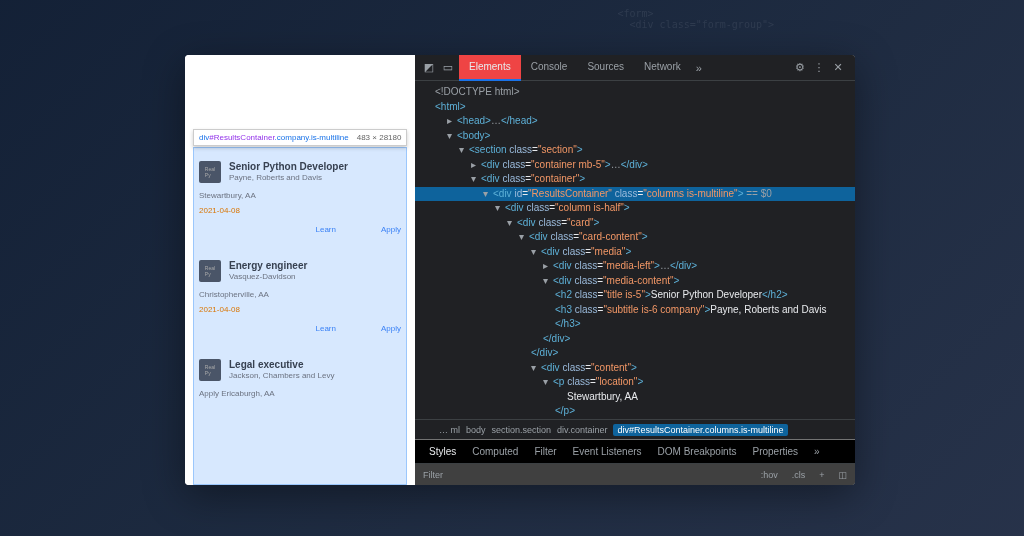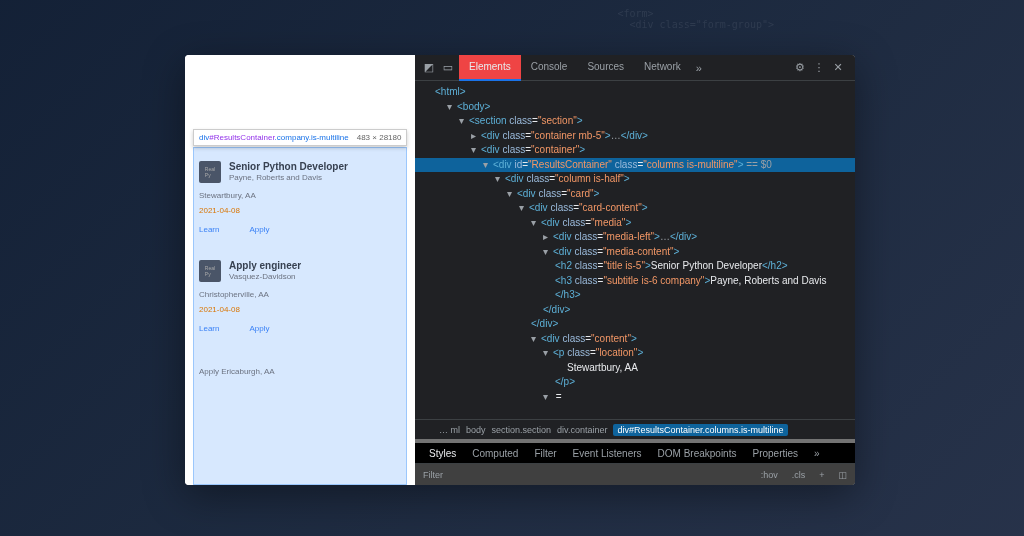--- a/index.html
+++ b/index.html
@@ -15,41 +15,41 @@
 .tooltip .dim{color:#666}
 .results-highlight{position:absolute;top:92px;left:8px;right:8px;bottom:0;background:rgba(96,165,250,0.25);border:1px solid rgba(96,165,250,0.5)}
 .cards{position:absolute;top:100px;left:14px;right:14px}
 .card{background:transparent;margin-bottom:14px;padding:6px 0}
 .card-head{display:flex;gap:8px;margin-bottom:8px}
 .logo{width:22px;height:22px;background:#4a5568;border-radius:2px;font-size:5px;color:#aaa;display:flex;align-items:center;justify-content:center;flex-shrink:0}
 .card-title{font-size:10px;font-weight:600;color:#374151}
 .card-sub{font-size:8px;color:#6b7280;margin-top:1px}
 .card-loc{font-size:8px;color:#6b7280;margin:8px 0 6px 0}
 .card-date{font-size:8px;color:#d97706;margin-bottom:10px}
-.card-btns{display:flex;gap:30px;justify-content:flex-start}
+.card-btns{display:flex;gap:45px;justify-content:flex-end}
 .card-btn{font-size:8px;color:#3b82f6;background:none;border:none}
 .devtools{flex:1;background:#202124;color:#e8eaed;font-family:Menlo,Consolas,monospace;font-size:10px;display:flex;flex-direction:column}
 .dt-tabs{display:flex;align-items:center;height:26px;background:#202124;border-bottom:1px solid #3c4043;padding:0 6px;gap:0}
 .dt-icon{width:16px;height:16px;display:flex;align-items:center;justify-content:center;color:#9aa0a6;font-size:11px;margin-right:3px}
 .dt-tab{padding:0 10px;height:26px;display:flex;align-items:center;color:#9aa0a6;font-size:10px;border-bottom:2px solid transparent}
 .dt-tab.active{color:#e8eaed;background:#ef4444;border-bottom-color:#1a73e8}
 .dt-spacer{flex:1}
 .dt-tree{flex:1;overflow:auto;padding:4px 0;line-height:1.45}
 .dt-line{padding:0 8px;white-space:nowrap}
 .dt-line.hl{background:#0e639c}.indent-1{padding-left:20px}.indent-2{padding-left:32px}.indent-3{padding-left:44px}.indent-4{padding-left:56px}.indent-5{padding-left:68px}.indent-6{padding-left:80px}.indent-7{padding-left:92px}.indent-8{padding-left:104px}.indent-9{padding-left:116px}.indent-10{padding-left:128px}
 .caret{color:#9aa0a6;display:inline-block;width:10px}
 .tag{color:#5db0d7}
 .attr{color:#9bbbdc}
 .val{color:#f29766}
 .txt{color:#e8eaed}
 .gray{color:#9aa0a6}
 .sel0{color:#9aa0a6}
 .breadcrumb{height:20px;background:#202124;border-top:1px solid #3c4043;display:flex;align-items:center;padding:0 24px;gap:6px;font-size:9px;color:#9aa0a6;overflow:hidden}
 .breadcrumb .active{background:#0e639c;color:#fff;padding:1px 4px;border-radius:2px}
-.styles-tabs{height:24px;background:#000;display:flex;align-items:center;padding:0 6px;font-size:10px;color:#9aa0a6;gap:0;border-top:4px solid #737373}
+.styles-tabs{height:24px;background:#000;display:flex;align-items:center;padding:0 6px;font-size:10px;color:#9aa0a6;gap:0;border-top:1px solid #737373}
 .styles-tab{padding:0 8px;height:24px;display:flex;align-items:center}
 .styles-tab.active{color:#e8eaed}
 .filter-row{height:22px;background:#404040;display:flex;align-items:center;padding:0 8px;font-size:9px;color:#9aa0a6;border-top:1px solid #3c4043}
 .filter-row .right{margin-left:auto;display:flex;gap:14px;align-items:center}
 </style>
 </head>
 <body>
 
 <div class="bg-layer"></div>
 <div class="bg-code">&lt;form&gt;<br>&nbsp;&nbsp;&lt;div class="form-group"&gt;</div>
@@ -76,32 +76,39 @@
         <div class="card-date">2021-04-08</div>
         <div class="card-btns">
           <button class="card-btn">Learn</button>
           <button class="card-btn">Apply</button>
         </div>
       </div>
       <div class="card">
         <div class="card-head">
           <div class="logo">Real<br>Py</div>
           <div>
-            <div class="card-title">Apply engineer</div>
+            <div class="card-title">Energy engineer</div>
             <div class="card-sub">Vasquez-Davidson</div>
           </div>
         </div>
         <div class="card-loc">Christopherville, AA</div>
         <div class="card-date">2021-04-08</div>
         <div class="card-btns">
           <button class="card-btn">Learn</button>
           <button class="card-btn">Apply</button>
         </div>
       </div>
       <div class="card">
+        <div class="card-head">
+          <div class="logo">Real<br>Py</div>
+          <div>
+            <div class="card-title">Legal executive</div>
+            <div class="card-sub">Jackson, Chambers and Levy</div>
+          </div>
+        </div>
         <div class="card-loc">Apply Ericaburgh, AA</div>
       </div>
     </div>
   </div>
 
   <div class="devtools">
     <div class="dt-tabs">
       <div class="dt-icon">◩</div>
       <div class="dt-icon">▭</div>
       <div class="dt-tab active">Elements</div>
@@ -109,21 +116,23 @@
       <div class="dt-tab">Sources</div>
       <div class="dt-tab">Network</div>
       <div class="dt-icon">»</div>
       <div class="dt-spacer"></div>
       <div class="dt-icon">⚙</div>
       <div class="dt-icon">⋮</div>
       <div class="dt-icon">✕</div>
     </div>
 
     <div class="dt-tree">
+      <div class="dt-line indent-1"><span class="gray">&lt;!DOCTYPE html&gt;</span></div>
       <div class="dt-line indent-1"><span class="tag">&lt;html&gt;</span></div>
+      <div class="dt-line indent-2"><span class="caret">▸</span><span class="tag">&lt;head&gt;</span><span class="gray">…</span><span class="tag">&lt;/head&gt;</span></div>
       <div class="dt-line indent-2"><span class="caret">▾</span><span class="tag">&lt;body&gt;</span></div>
       <div class="dt-line indent-3"><span class="caret">▾</span><span class="tag">&lt;section</span> <span class="attr">class</span>=<span class="val">"section"</span><span class="tag">&gt;</span></div>
       <div class="dt-line indent-4"><span class="caret">▸</span><span class="tag">&lt;div</span> <span class="attr">class</span>=<span class="val">"container mb-5"</span><span class="tag">&gt;</span><span class="gray">…</span><span class="tag">&lt;/div&gt;</span></div>
       <div class="dt-line indent-4"><span class="caret">▾</span><span class="tag">&lt;div</span> <span class="attr">class</span>=<span class="val">"container"</span><span class="tag">&gt;</span></div>
       <div class="dt-line indent-5 hl"><span class="caret">▾</span><span class="tag">&lt;div</span> <span class="attr">id</span>=<span class="val">"ResultsContainer"</span> <span class="attr">class</span>=<span class="val">"columns is-multiline"</span><span class="tag">&gt;</span><span class="sel0"> == $0</span></div>
       <div class="dt-line indent-6"><span class="caret">▾</span><span class="tag">&lt;div</span> <span class="attr">class</span>=<span class="val">"column is-half"</span><span class="tag">&gt;</span></div>
       <div class="dt-line indent-7"><span class="caret">▾</span><span class="tag">&lt;div</span> <span class="attr">class</span>=<span class="val">"card"</span><span class="tag">&gt;</span></div>
       <div class="dt-line indent-8"><span class="caret">▾</span><span class="tag">&lt;div</span> <span class="attr">class</span>=<span class="val">"card-content"</span><span class="tag">&gt;</span></div>
       <div class="dt-line indent-9"><span class="caret">▾</span><span class="tag">&lt;div</span> <span class="attr">class</span>=<span class="val">"media"</span><span class="tag">&gt;</span></div>
       <div class="dt-line indent-10"><span class="caret">▸</span><span class="tag">&lt;div</span> <span class="attr">class</span>=<span class="val">"media-left"</span><span class="tag">&gt;</span><span class="gray">…</span><span class="tag">&lt;/div&gt;</span></div>

